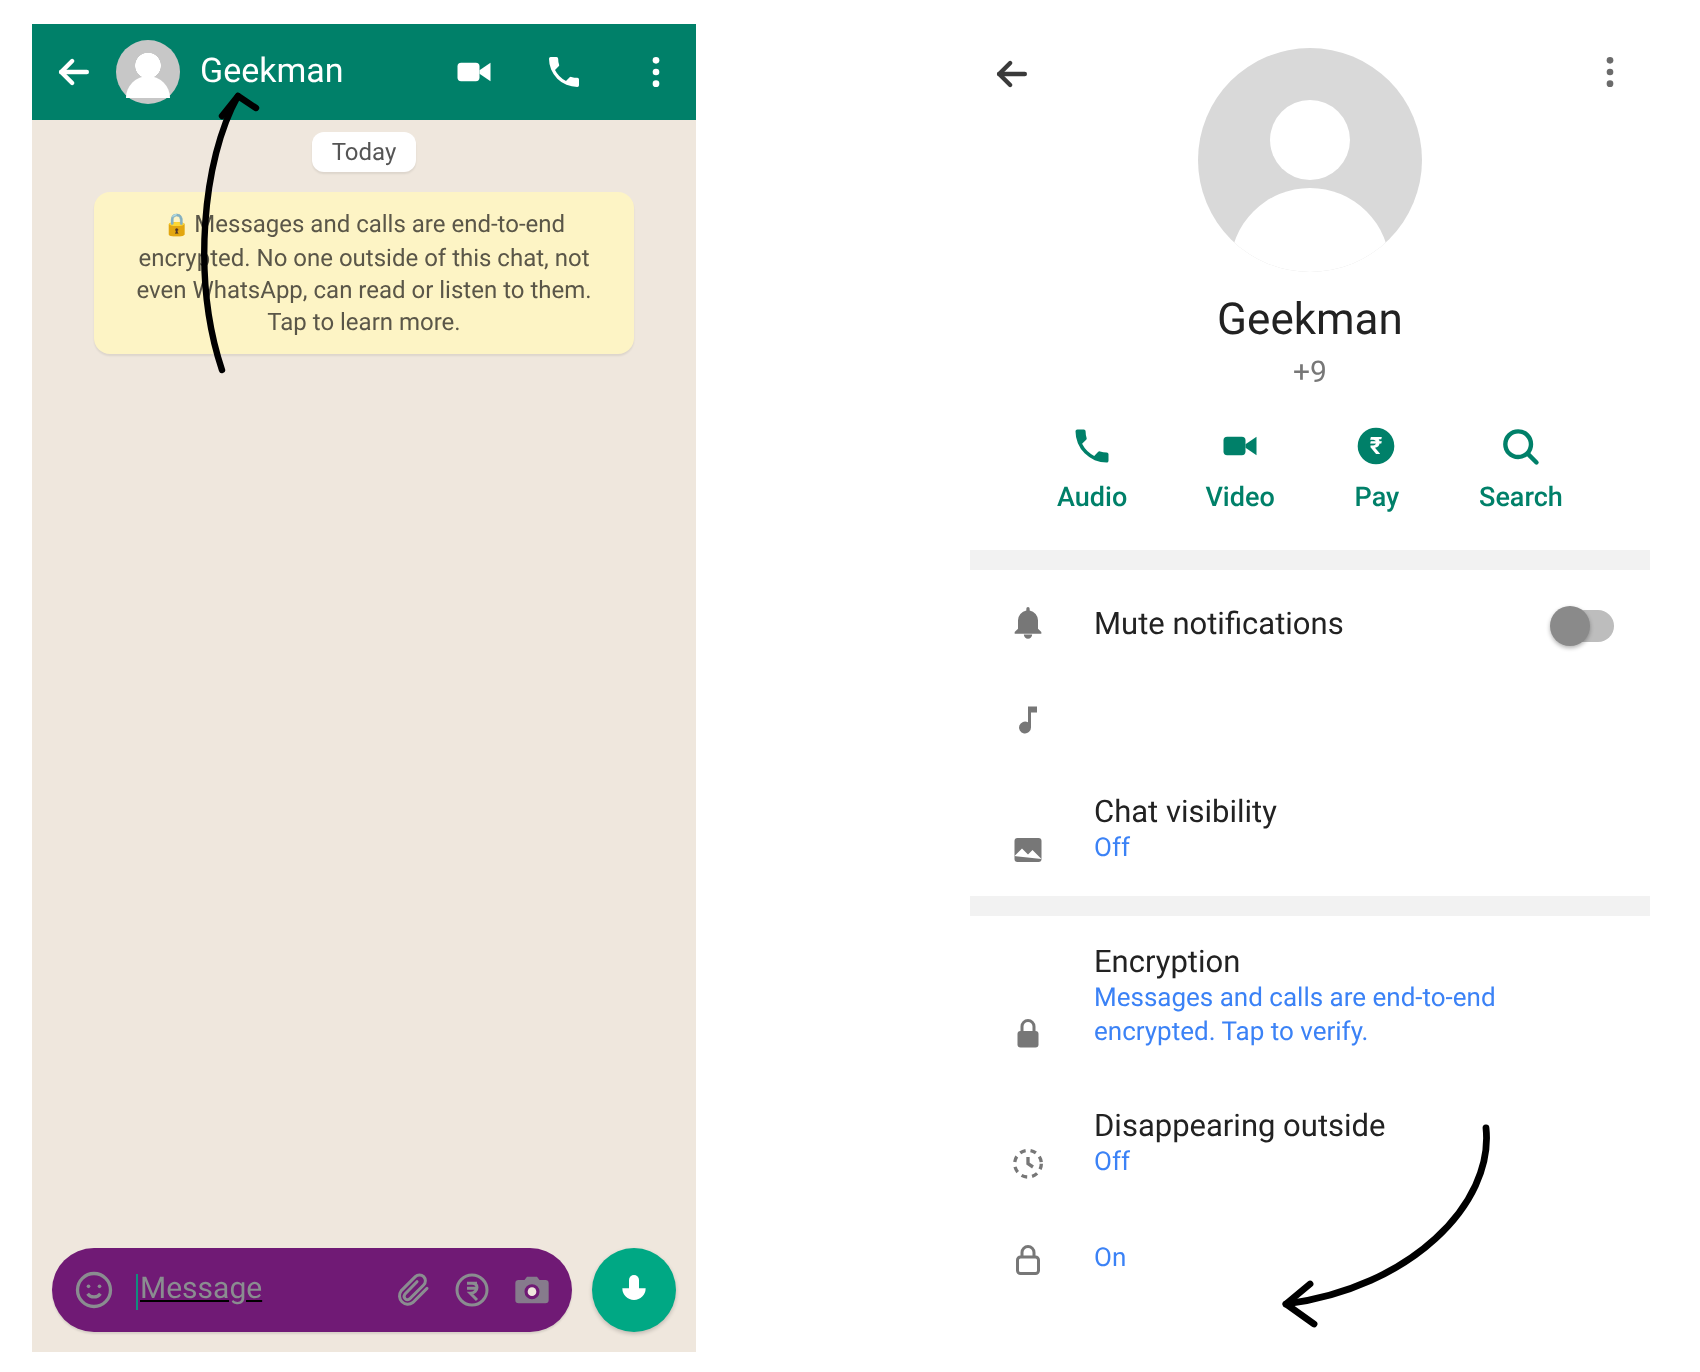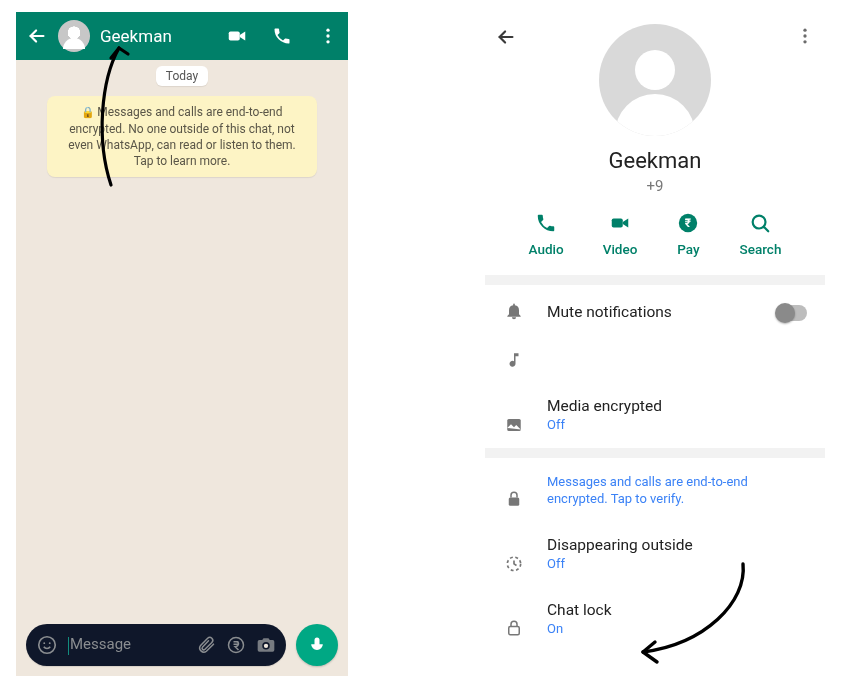--- a/index.html
+++ b/index.html
@@ -58,23 +58,24 @@
     padding:8px 12px; border-radius:8px;
     text-align:center;
     box-shadow:0 1px 1px rgba(0,0,0,.08);
   }
   .e2e-bubble .lock-glyph { font-size:11px; margin-right:2px; color:#8a8363; }
   .input-bar {
     position:absolute; bottom:10px; left:10px; right:10px;
     display:flex; align-items:center; gap:10px;
   }
   .msg-box {
-    flex:1; height:42px; background:#0f172a; border-radius:21px;
+    flex:1; height:42px; background:#701a75; border-radius:21px;
     display:flex; align-items:center; padding:0 10px; gap:10px;
     box-shadow:0 1px 1px rgba(0,0,0,.1);
+    text-decoration:underline;
   }
   .msg-box .grey-ic { color:#8a8d90; display:flex; }
   .msg-text { flex:1; font-size:15px; color:#8a8d90; position:relative; }
   .cursor { display:inline-block; width:1px; height:18px; background:#128c7e; vertical-align:middle; margin-right:1px; }
   .mic-btn {
     width:42px; height:42px; border-radius:50%; background:#00a884;
     display:flex; align-items:center; justify-content:center; color:#fff;
     box-shadow:0 1px 2px rgba(0,0,0,.2);
   }
 
@@ -302,35 +303,36 @@
   </div>
 
   <div class="list-row">
     <span class="licon">
       <svg width="18" height="18" viewBox="0 0 24 24" fill="currentColor">
           <rect x="3" y="4" width="18" height="16" rx="2"></rect>
           <path d="M3 16l5-5 4 4 3-3 6 6" fill="#fff"></path>
         </svg>
     </span>
     <div class="txt">
-      <div class="title">Media encrypted</div>
+      <div class="title">Chat visibility</div>
       <div class="sub">Off</div>
     </div>
   </div>
 
   <div class="thick-sep"></div>
 
   <div class="list-row">
     <span class="licon">
       <svg width="18" height="18" viewBox="0 0 24 24" fill="currentColor">
           <rect x="5" y="10" width="14" height="11" rx="2"></rect>
           <path d="M8 10V7a4 4 0 118 0v3" fill="none" stroke="currentColor" stroke-width="2"></path>
         </svg>
     </span>
     <div class="txt">
+      <div class="title">Encryption</div>
       <div class="sub">Messages and calls are end-to-end encrypted. Tap to verify.</div>
     </div>
   </div>
 
   <div class="list-row">
     <span class="licon">
       <svg width="20" height="20" viewBox="0 0 24 24" fill="none" stroke="currentColor" stroke-width="2">
           <circle cx="12" cy="13" r="8" stroke-dasharray="3.5 3"></circle>
           <path d="M12 9v4l3 2"></path>
         </svg>
@@ -342,21 +344,20 @@
   </div>
 
   <div class="list-row">
     <span class="licon">
       <svg width="18" height="18" viewBox="0 0 24 24" fill="none" stroke="currentColor" stroke-width="2">
           <rect x="5" y="10" width="14" height="11" rx="2"></rect>
           <path d="M8 10V7a4 4 0 118 0v3"></path>
         </svg>
     </span>
     <div class="txt">
-      <div class="title">Chat lock</div>
       <div class="sub">On</div>
     </div>
   </div>
 
   <svg class="anno" style="left:140px; top:556px;" width="130" height="110" viewBox="0 0 130 110">
     <path d="M118 2 C 122 40, 80 82, 18 90" stroke="#000" stroke-width="3.4" fill="none" stroke-linecap="round"></path>
     <path d="M18 90 L30 80 M18 90 L32 100" stroke="#000" stroke-width="3.4" fill="none" stroke-linecap="round"></path>
   </svg>
 </div>
 

